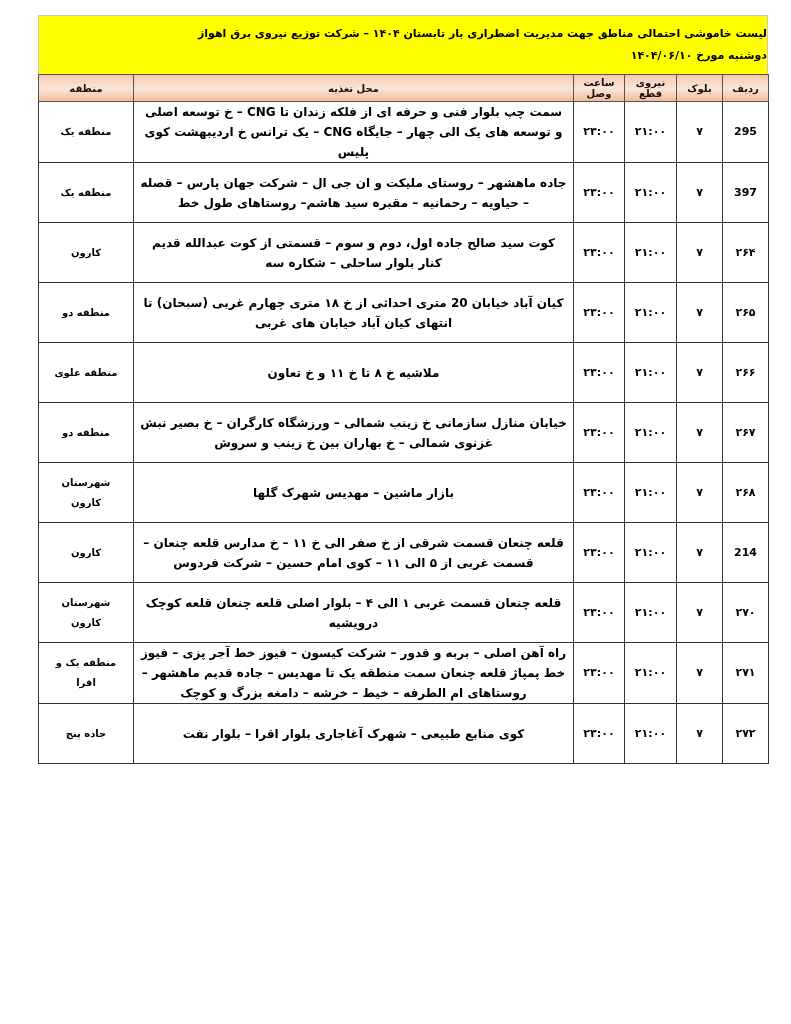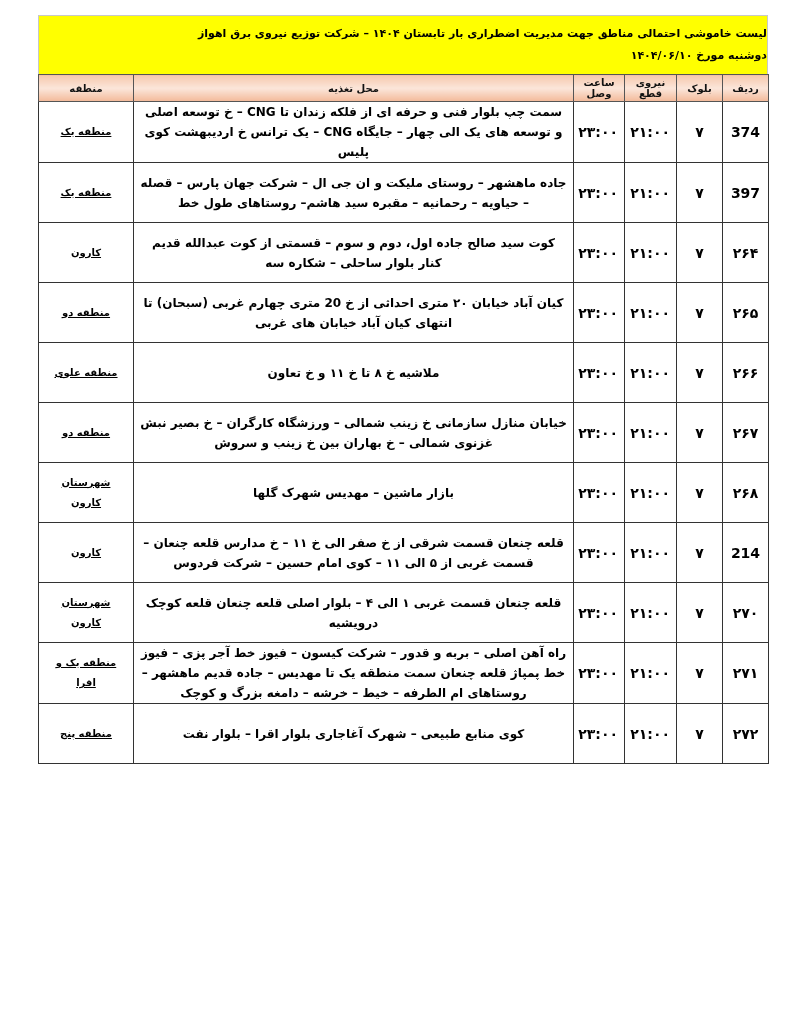--- a/index.html
+++ b/index.html
@@ -14,22 +14,22 @@
     table { border-collapse: collapse; width: 730px; table-layout: fixed; direction: rtl; }
     th {
       height: 26px; font-size: 10px; font-weight: bold; color: #111;
       background: linear-gradient(to bottom, #f6c8ad 0%, #fbe6da 50%, #f3b999 100%);
       border: 1px solid #555; padding: 0;
     }
     td {
       height: 59px; border: 1px solid #333; text-align: center; vertical-align: middle;
       font-size: 8.5px; font-weight: bold; color: #000; padding: 0 6px; line-height: 20px;
     }
-    td.num { font-size: 14px; }
-    td.region { font-size: 10px; text-decoration: underline; }
+    td.num { font-size: 11px; }
+    td.region { font-size: 10px; }
     td.feed { font-size: 12px; }
     .c-row { width: 46px; }
     .c-block { width: 46px; }
     .c-cut { width: 52px; }
     .c-con { width: 51px; }
     .c-feed { width: 440px; }
     .c-region { width: 95px; }
   </style>
 </head>
 <body>
@@ -54,21 +54,21 @@
         <th>ردیف</th>
         <th>بلوک</th>
         <th>نیروی قطع</th>
         <th>ساعت وصل</th>
         <th>محل تغذیه</th>
         <th>منطقه</th>
       </tr>
     </thead>
     <tbody>
       <tr>
-        <td class="num">374</td>
+        <td class="num">295</td>
         <td class="num">۷</td>
         <td class="num">۲۱:۰۰</td>
         <td class="num">۲۳:۰۰</td>
         <td class="feed">سمت چپ بلوار فنی و حرفه ای از فلکه زندان تا CNG – خ توسعه اصلی و توسعه های یک الی چهار – جایگاه CNG – یک ترانس خ اردیبهشت کوی پلیس</td>
         <td class="region">منطقه یک</td>
       </tr>
       <tr>
         <td class="num">397</td>
         <td class="num">۷</td>
         <td class="num">۲۱:۰۰</td>
@@ -82,21 +82,21 @@
         <td class="num">۲۱:۰۰</td>
         <td class="num">۲۳:۰۰</td>
         <td class="feed">کوت سید صالح جاده اول، دوم و سوم – قسمتی از کوت عبدالله قدیم کنار بلوار ساحلی – شکاره سه</td>
         <td class="region">کارون</td>
       </tr>
       <tr>
         <td class="num">۲۶۵</td>
         <td class="num">۷</td>
         <td class="num">۲۱:۰۰</td>
         <td class="num">۲۳:۰۰</td>
-        <td class="feed">کیان آباد خیابان ۲۰ متری احداثی از خ 20 متری چهارم غربی (سبحان) تا انتهای کیان آباد خیابان های غربی</td>
+        <td class="feed">کیان آباد خیابان 20 متری احداثی از خ ۱۸ متری چهارم غربی (سبحان) تا انتهای کیان آباد خیابان های غربی</td>
         <td class="region">منطقه دو</td>
       </tr>
       <tr>
         <td class="num">۲۶۶</td>
         <td class="num">۷</td>
         <td class="num">۲۱:۰۰</td>
         <td class="num">۲۳:۰۰</td>
         <td class="feed">ملاشیه خ ۸ تا خ ۱۱ و خ تعاون</td>
         <td class="region">منطقه علوی</td>
       </tr>
@@ -139,17 +139,17 @@
         <td class="num">۲۳:۰۰</td>
         <td class="feed">راه آهن اصلی – بربه و قدور – شرکت کیسون – فیوز خط آجر پزی – فیوز خط پمپاژ قلعه چنعان سمت منطقه یک تا مهدیس – جاده قدیم ماهشهر – روستاهای ام الطرفه – خیط – خرشه – دامغه بزرگ و کوچک</td>
         <td class="region">منطقه یک و اقرا</td>
       </tr>
       <tr>
         <td class="num">۲۷۲</td>
         <td class="num">۷</td>
         <td class="num">۲۱:۰۰</td>
         <td class="num">۲۳:۰۰</td>
         <td class="feed">کوی منابع طبیعی – شهرک آغاجاری بلوار اقرا – بلوار نفت</td>
-        <td class="region">منطقه پنج</td>
+        <td class="region">جاده پنج</td>
       </tr>
     </tbody>
   </table>
 </div>
 
 </body></html>

